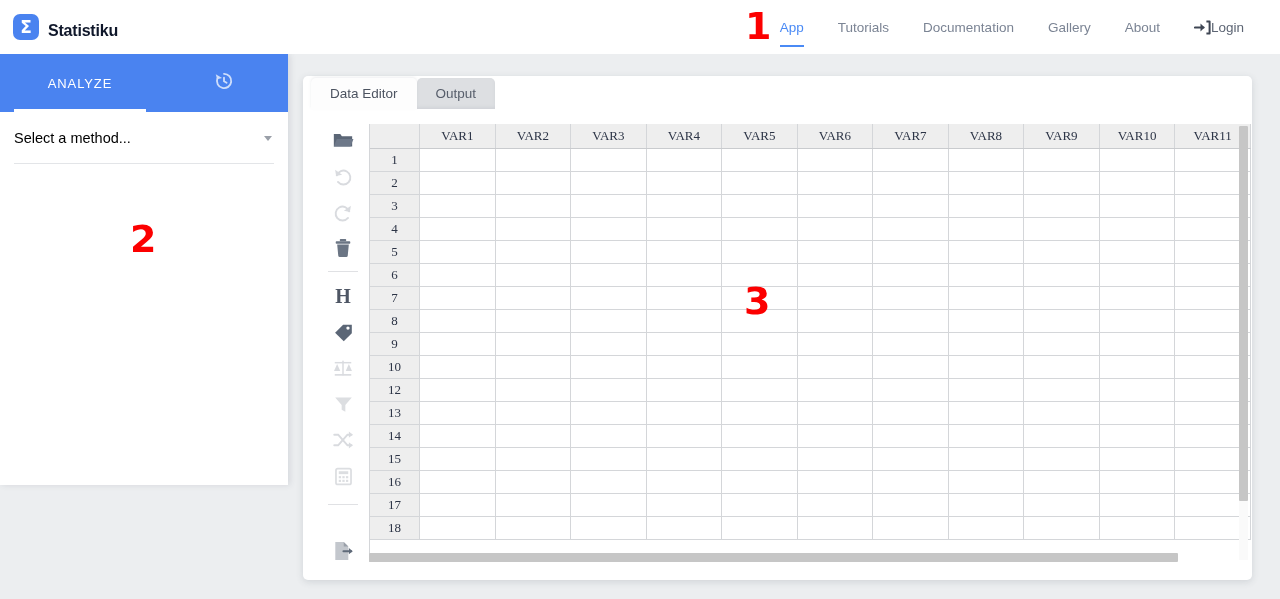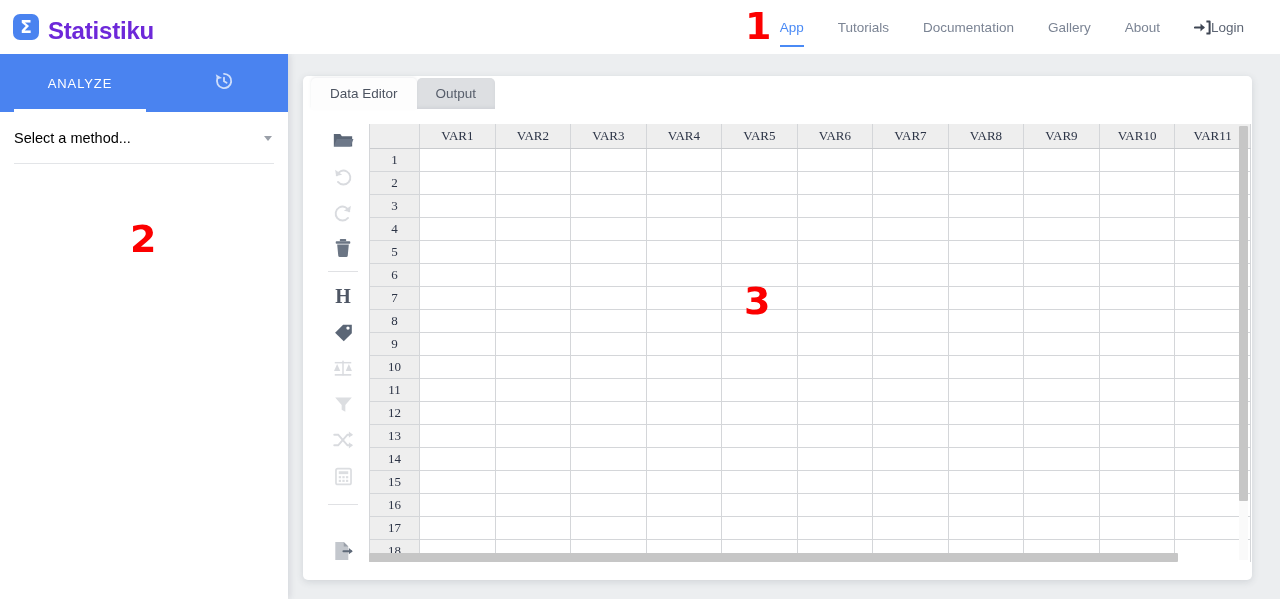--- a/index.html
+++ b/index.html
@@ -22,22 +22,22 @@
   }
   #brand { display: flex; align-items: center; margin-left: 13px; }
   #brand-mark {
     width: 26px; height: 26px; border-radius: 7px;
     background: #4a83f0; color: #fff;
     display: flex; align-items: center; justify-content: center;
     font-size: 17px; font-weight: bold; line-height: 1;
     font-family: "DejaVu Sans", sans-serif;
   }
   #brand-name {
-    margin-left: 9px; color: #6d28d9;
-    font-size: 24px; font-weight: bold; letter-spacing: -0.2px; margin-top: 8px;
+    margin-left: 9px; color: #0f172a;
+    font-size: 16px; font-weight: bold; letter-spacing: -0.2px; margin-top: 8px;
   }
   #nav { margin-left: auto; display: flex; align-items: center; height: 56px; }
   .navlink {
     position: relative; height: 54px;
     display: flex; align-items: center;
     padding: 0 17px; font-size: 13.5px; color: #7b8494;
     cursor: pointer; white-space: nowrap;
   }
   .navlink.active { color: #4a8af5; }
   .navlink.active::after {
@@ -57,21 +57,21 @@
     font-weight: bold; font-family: "DejaVu Sans", sans-serif;
     line-height: 1; z-index: 60; pointer-events: none;
   }
   #annot-1 { left: 745px; top: 7px;  font-size: 38px; }
   #annot-2 { left: 130px; top: 220px; font-size: 38px; }
   #annot-3 { left: 744px; top: 282px; font-size: 38px; }
 
   
   #sidebar {
     position: absolute; left: 0; top: 54px;
-    width: 288px; height: 545px;
+    width: 288px; height: 431px;
     background: #ffffff;
     box-shadow: 2px 0 6px rgba(60,70,90,0.13);
     z-index: 30;
   }
   #sidebar-tabs {
     position: relative; height: 58px; background: #4a83f0;
     display: flex; align-items: center;
   }
   #tab-analyze {
     position: relative; width: 160px; height: 58px;
@@ -509,34 +509,20 @@
             <td class="cell"></td>
             <td class="cell"></td>
             <td class="cell"></td>
             <td class="cell"></td>
             <td class="cell"></td>
             <td class="cell"></td>
             <td class="cell"></td>
             <td class="cell"></td>
           </tr>
           <tr>
-            <td class="rowhead">11</td>
-            <td class="cell"></td>
-            <td class="cell"></td>
-            <td class="cell"></td>
-            <td class="cell"></td>
-            <td class="cell"></td>
-            <td class="cell"></td>
-            <td class="cell"></td>
-            <td class="cell"></td>
-            <td class="cell"></td>
-            <td class="cell"></td>
-            <td class="cell"></td>
-          </tr>
-          <tr>
             <td class="rowhead">12</td>
             <td class="cell"></td>
             <td class="cell"></td>
             <td class="cell"></td>
             <td class="cell"></td>
             <td class="cell"></td>
             <td class="cell"></td>
             <td class="cell"></td>
             <td class="cell"></td>
             <td class="cell"></td>

